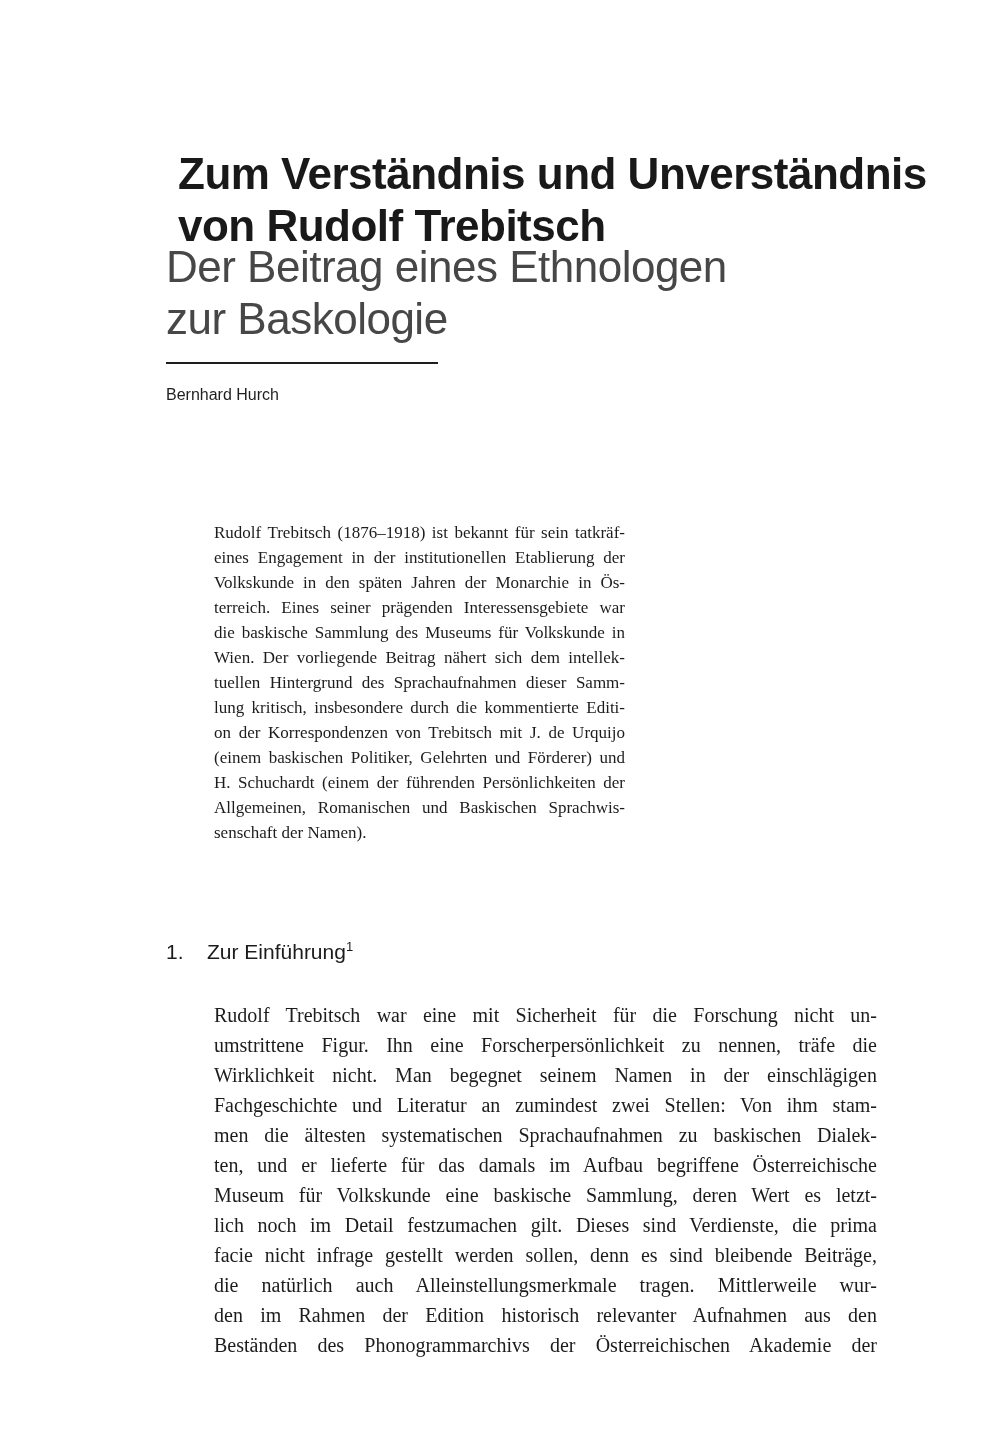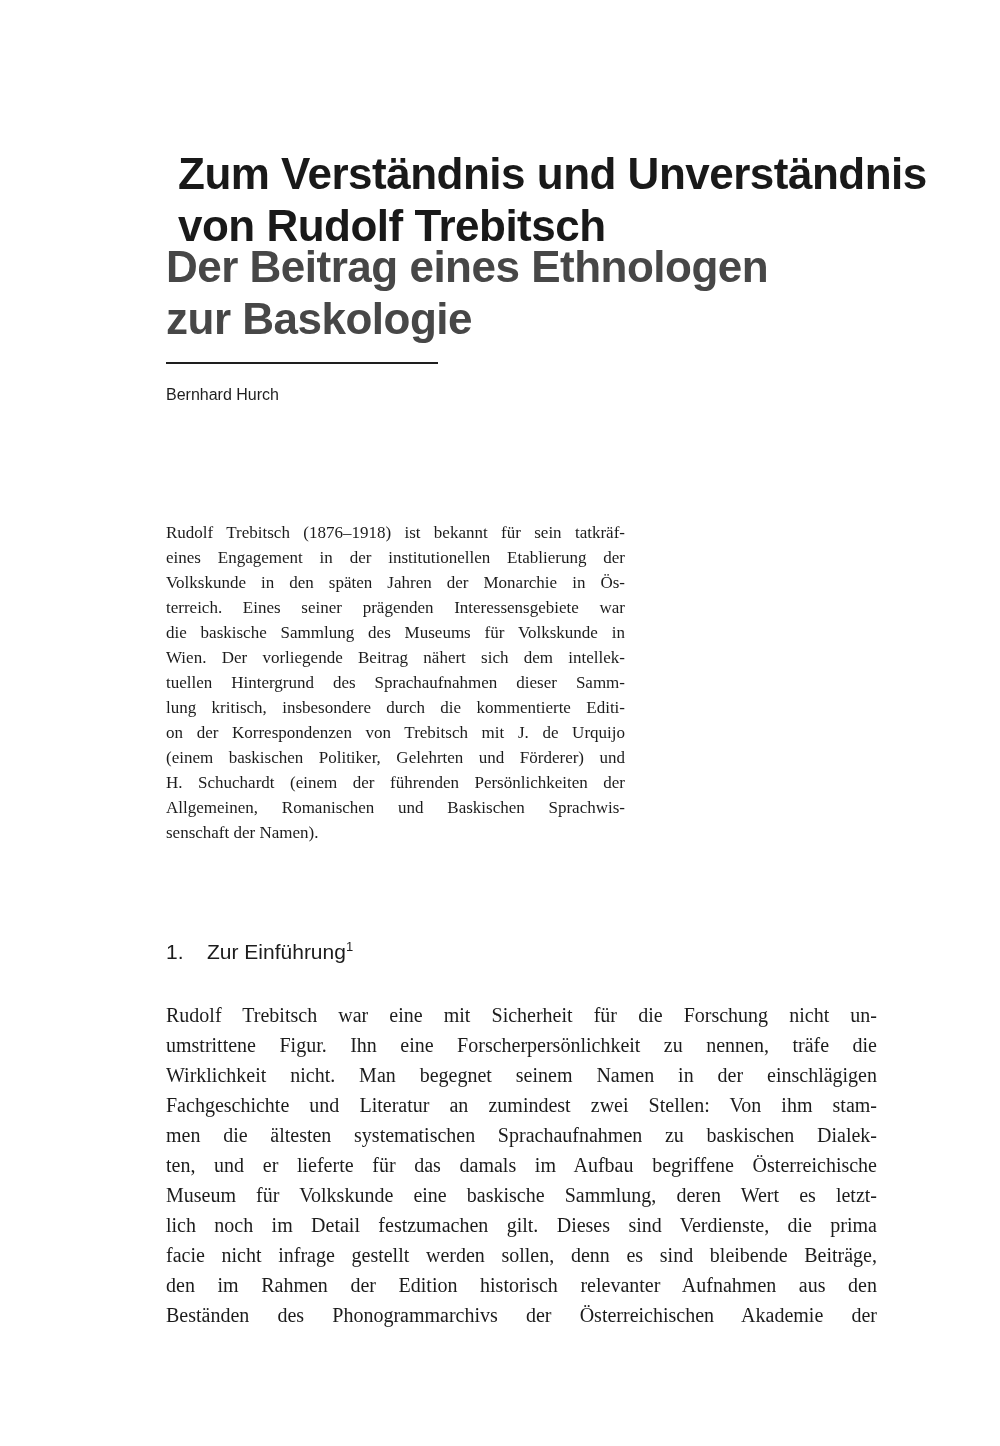--- a/index.html
+++ b/index.html
@@ -31,21 +31,21 @@
     color: #191919;
   }
   .article-subtitle {
     position: absolute;
     left: 166px;
     top: 241px;
     margin: 0;
     font-family: "Liberation Sans", sans-serif;
     font-size: 44px;
     line-height: 52px;
-    font-weight: 700;
+    font-weight: 400;
     letter-spacing: -0.5px;
     color: #474747;
   }
   .title-rule {
     position: absolute;
     left: 166px;
     top: 362px;
     width: 272px;
     height: 2px;
     background: #1e1e1e;
@@ -103,20 +103,21 @@
     font-family: "Liberation Serif", serif;
     font-size: 20px;
     line-height: 30px;
     color: #1c1c1c;
   }
 
   
   .justified .jline {
     text-align: justify;
     text-align-last: justify;
+    margin-left: 48px;
   }
   .left-last .jline:last-child {
     text-align-last: left;
   }
   .plain .jline {
     text-align: left;
     text-align-last: left;
   }
 </style>
 </head>
@@ -161,17 +162,18 @@
   <div class="body-text justified">
       <div class="jline">Rudolf Trebitsch war eine mit Sicherheit für die Forschung nicht un-</div>
       <div class="jline">umstrittene Figur. Ihn eine Forscherpersönlichkeit zu nennen, träfe die</div>
       <div class="jline">Wirklichkeit nicht. Man begegnet seinem Namen in der einschlägigen</div>
       <div class="jline">Fachgeschichte und Literatur an zumindest zwei Stellen: Von ihm stam-</div>
       <div class="jline">men die ältesten systematischen Sprachaufnahmen zu baskischen Dialek-</div>
       <div class="jline">ten, und er lieferte für das damals im Aufbau begriffene Österreichische</div>
       <div class="jline">Museum für Volkskunde eine baskische Sammlung, deren Wert es letzt-</div>
       <div class="jline">lich noch im Detail festzumachen gilt. Dieses sind Verdienste, die prima</div>
       <div class="jline">facie nicht infrage gestellt werden sollen, denn es sind bleibende Beiträge,</div>
+      <div class="jline">die natürlich auch Alleinstellungsmerkmale tragen. Mittlerweile wur-</div>
       <div class="jline">den im Rahmen der Edition historisch relevanter Aufnahmen aus den</div>
       <div class="jline">Beständen des Phonogrammarchivs der Österreichischen Akademie der</div>
     </div>
 
 </div>
 
 </body></html>

